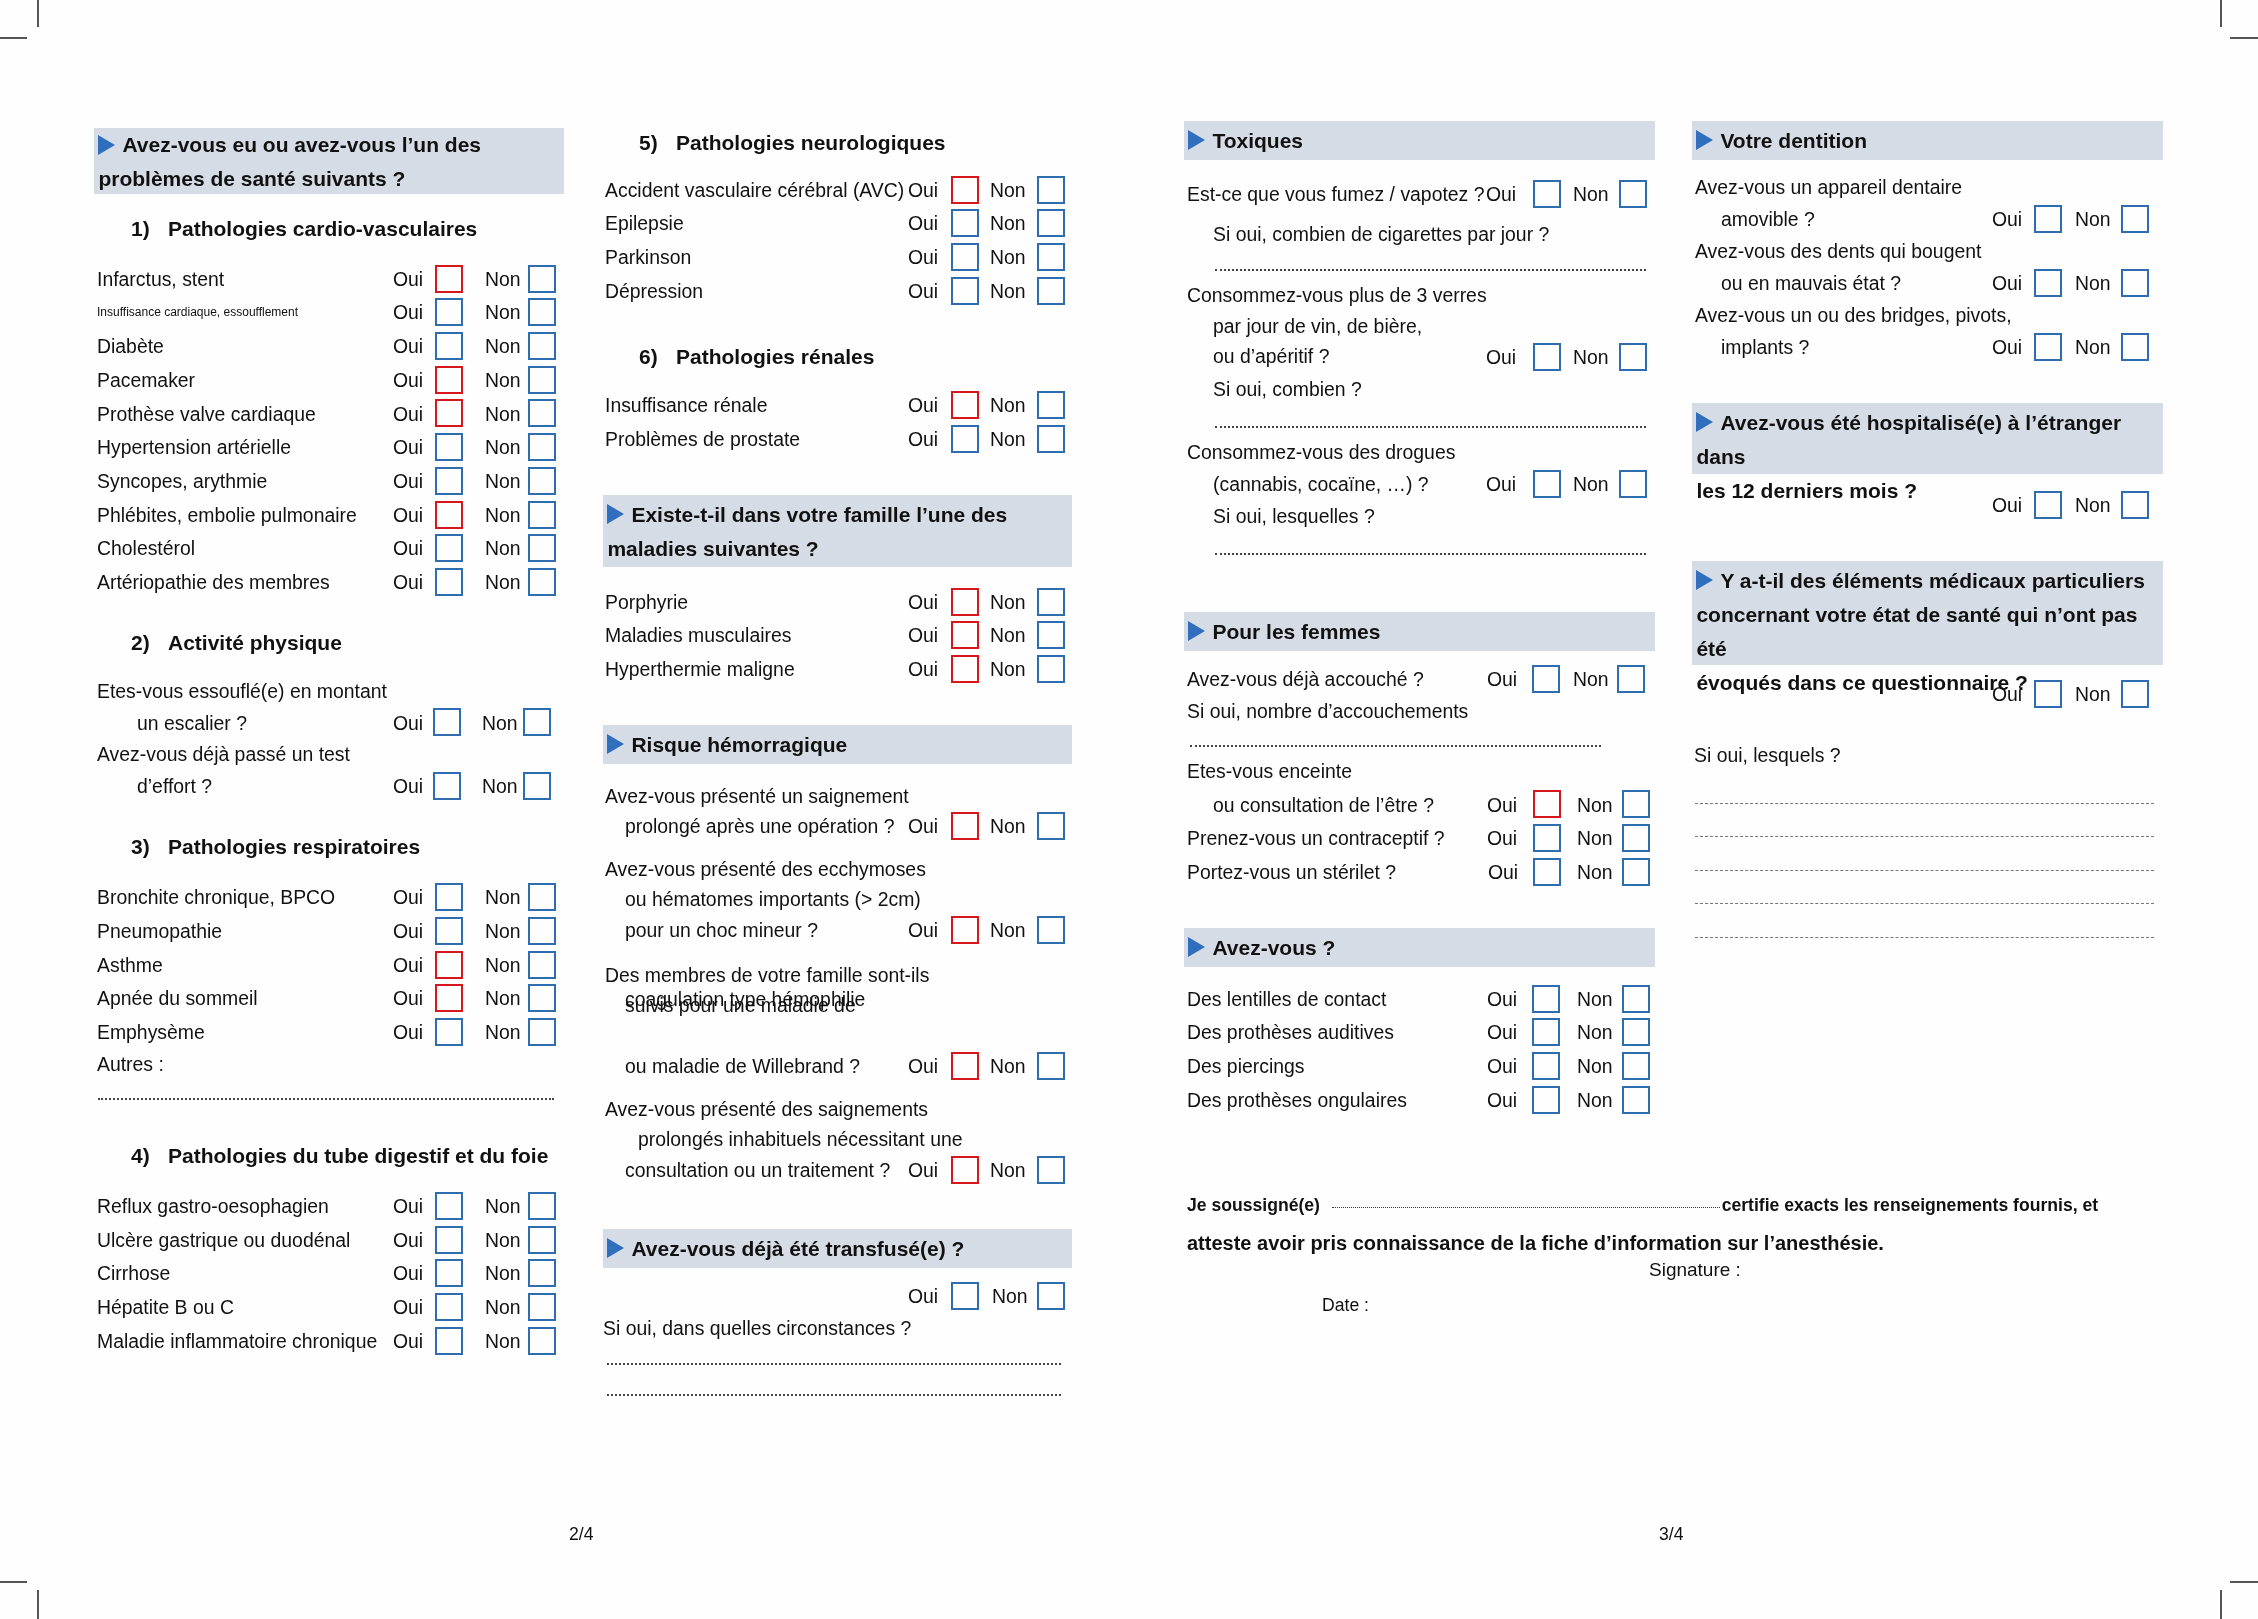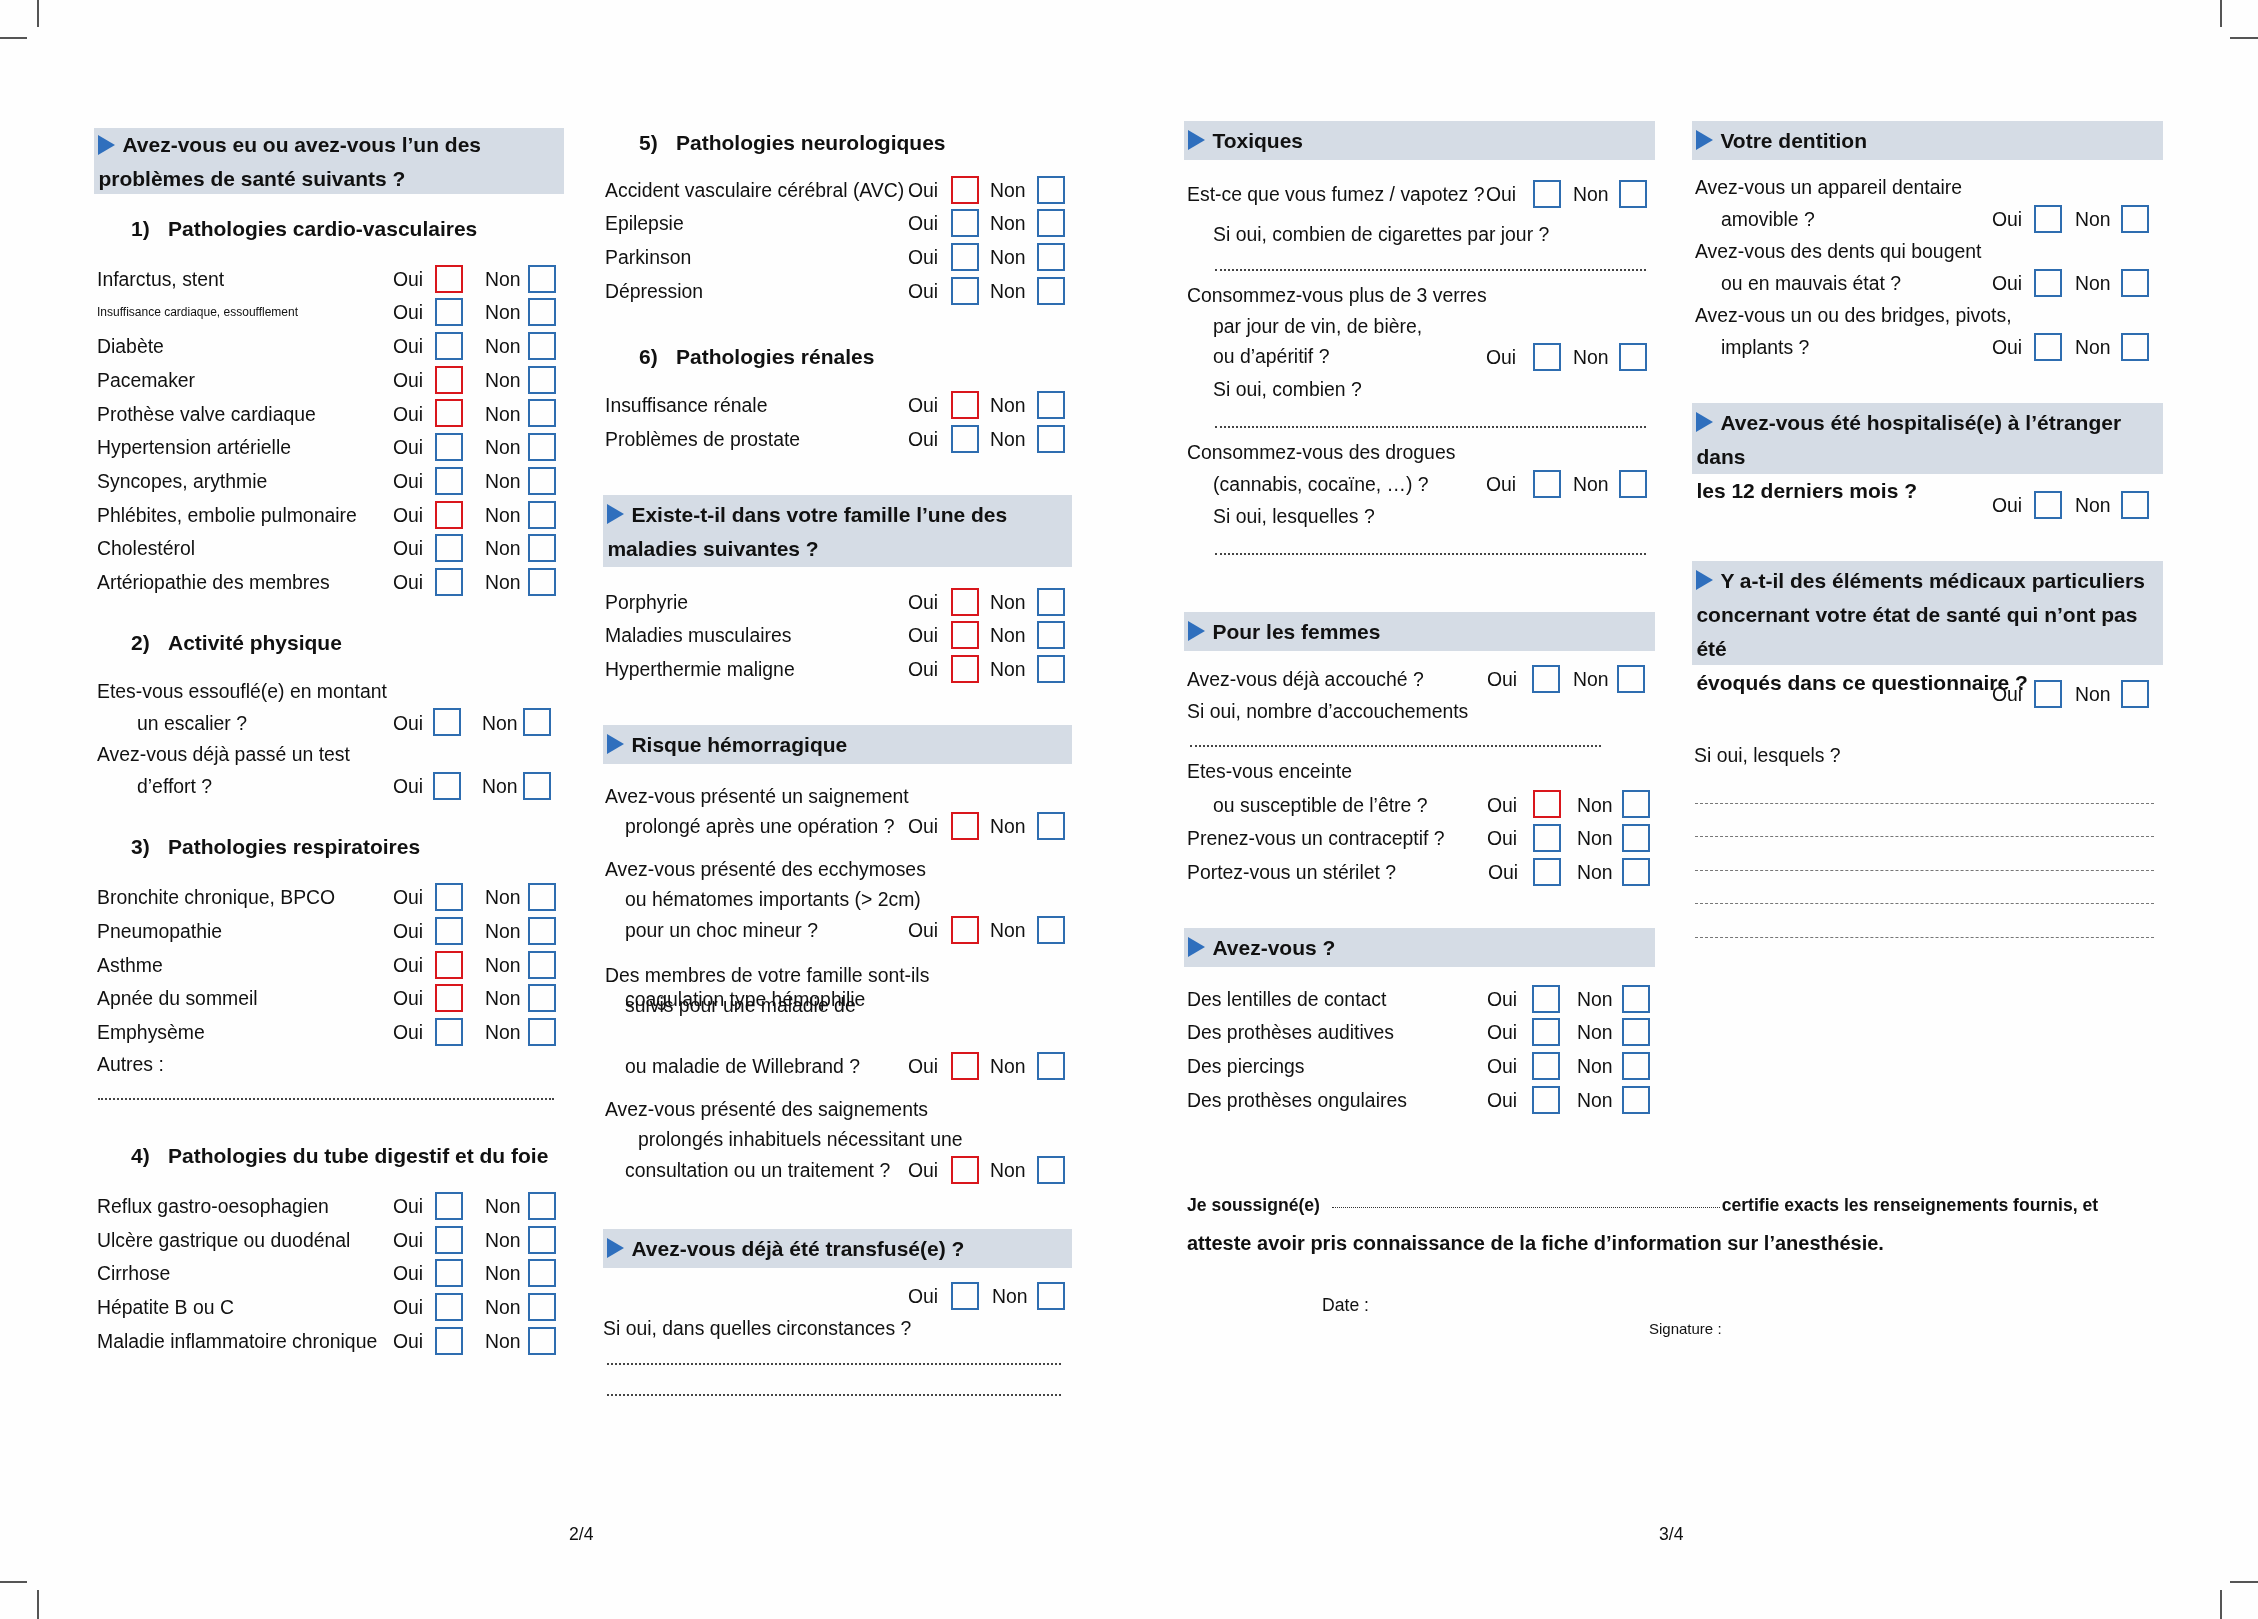--- a/index.html
+++ b/index.html
@@ -411,21 +411,21 @@
 </div>
 <div id="women">
     <span class="text" style="left: 1187px; top: 664px;">Avez-vous déjà accouché ?</span>
     <span class="text" style="left: 1487px; top: 664px;">Oui</span>
     <span class="cb" style="left: 1532px; top: 665px;"></span>
     <span class="text" style="left: 1573px; top: 664px;">Non</span>
     <span class="cb" style="left: 1617px; top: 665px;"></span>
     <span class="text" style="left: 1187px; top: 696px;">Si oui, nombre d’accouchements</span>
     <div class="dots" style="left: 1190px; top: 745px; width: 411px;"></div>
     <span class="text" style="left: 1187px; top: 756px;">Etes-vous enceinte</span>
-    <span class="text" style="left: 1213px; top: 790px;">ou susceptible de l’être ?</span>
+    <span class="text" style="left: 1213px; top: 790px;">ou consultation de l’être ?</span>
     <span class="text" style="left: 1487px; top: 790px;">Oui</span>
     <span class="cb red" style="left: 1533px; top: 790px;"></span>
     <span class="text" style="left: 1577px; top: 790px;">Non</span>
     <span class="cb" style="left: 1622px; top: 790px;"></span>
     <span class="text" style="left: 1187px; top: 823px;">Prenez-vous un contraceptif ?</span>
     <span class="text" style="left: 1487px; top: 823px;">Oui</span>
     <span class="cb" style="left: 1533px; top: 824px;"></span>
     <span class="text" style="left: 1577px; top: 823px;">Non</span>
     <span class="cb" style="left: 1622px; top: 824px;"></span>
     <span class="text" style="left: 1187px; top: 857px;">Portez-vous un stérilet ?</span>
@@ -468,21 +468,21 @@
       <span class="cb" style="left: 1622px; top: 1086px;"></span>
     </div>
   </div>
 
 <div class="text bold" style="left:1187px;top:1190px;font-size:17.6px;">
   <span>Je soussigné(e)</span>
   <span style="display:inline-block;width:388px;border-bottom:1.8px dotted #333;vertical-align:3.5px;margin:0 1.8px 0 7px;"></span><span>certifie exacts les renseignements fournis, et</span>
 </div>
 <div class="text bold" style="left:1187px;top:1228px;font-size:20px;">atteste avoir pris connaissance de la fiche d’information sur l’anesthésie.</div>
 <div class="text" style="left:1322px;top:1290px;font-size:17.6px;">Date :</div>
-<div class="text" style="left:1649px;top:1314px;font-size:15px;">Signature :</div>
+<div class="text" style="left:1649px;top:1255px;font-size:19px;">Signature :</div>
 
 <div class="pagenum" style="left:1659px;top:1524px;">3/4</div>
 
 <div class="band" style="left:1692px;top:121px;width:471px;height:39px;padding-top:2.6px;">
   <span class="tri"></span><span>Votre dentition</span>
 </div>
 <div id="dent-list">
     <div>
       <span class="text" style="left: 1695px; top: 172px;">Avez-vous un appareil dentaire</span>
       <span class="text" style="left: 1721px; top: 204px;">amovible ?</span>

